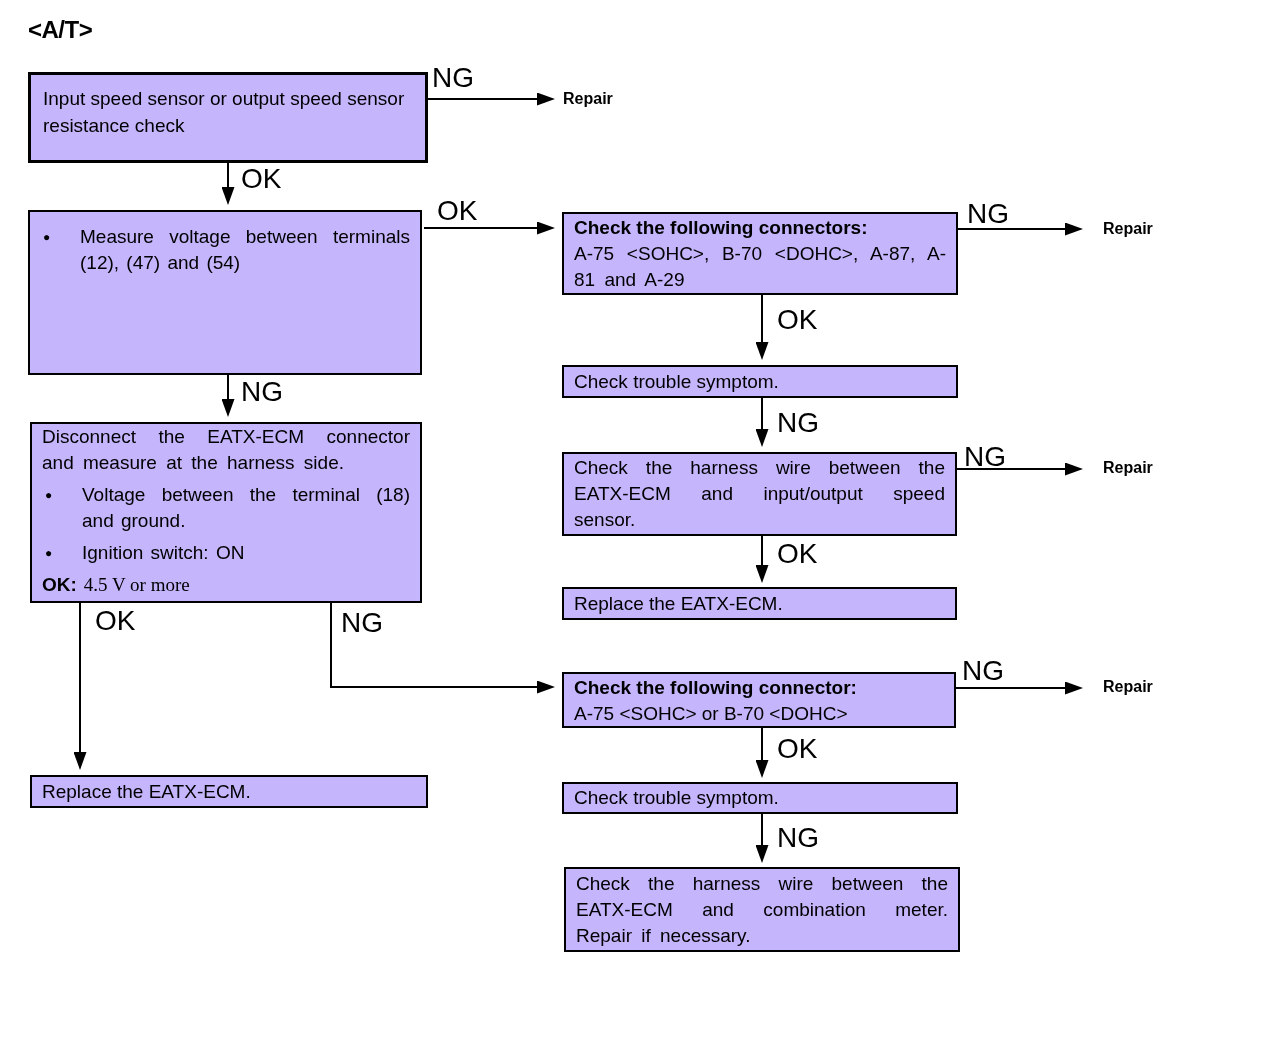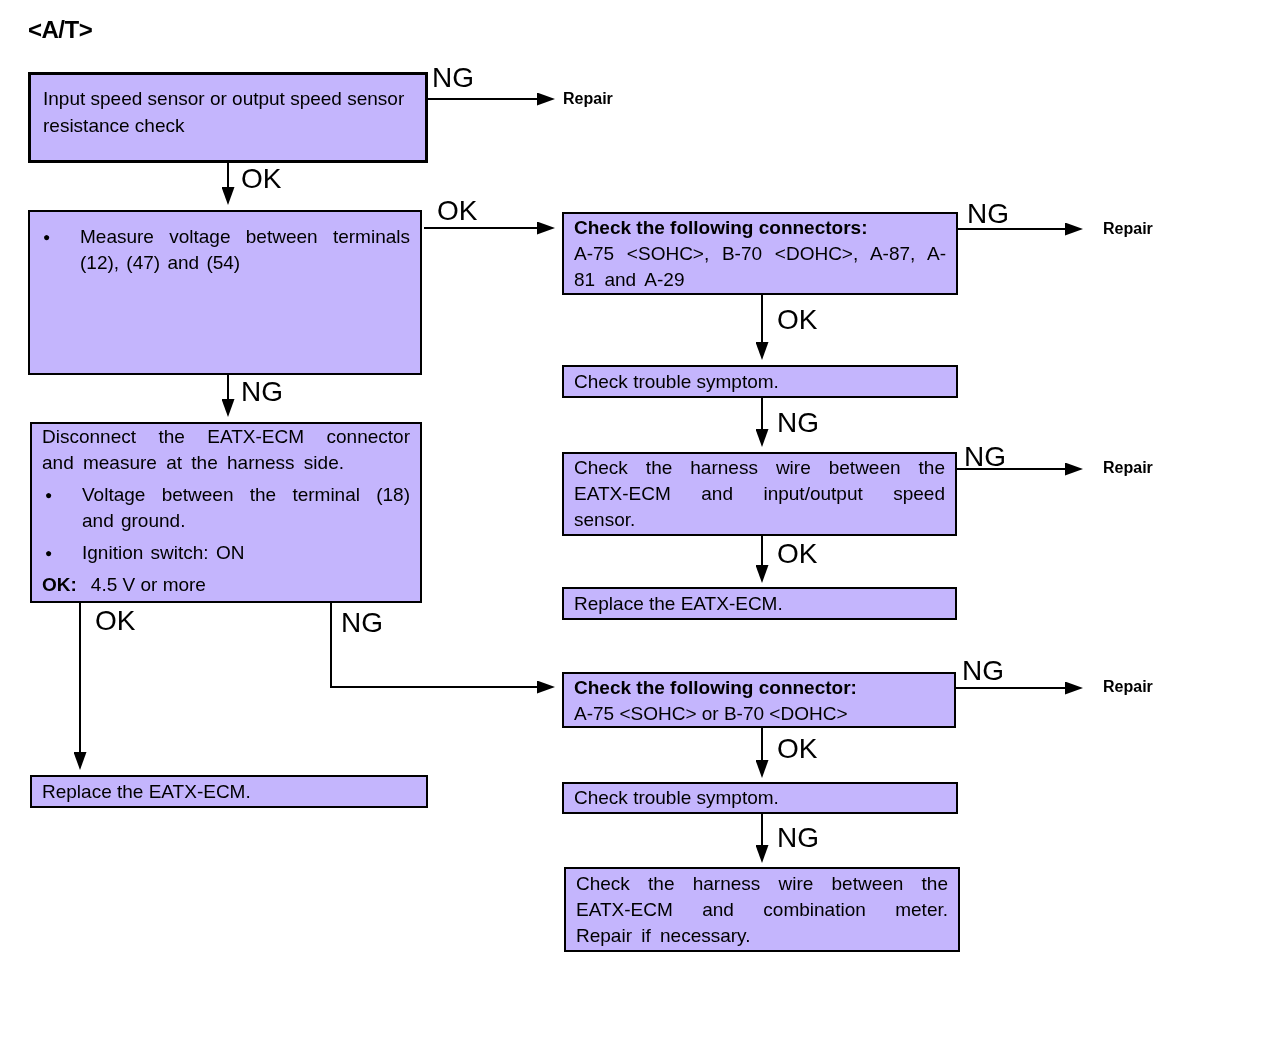--- a/index.html
+++ b/index.html
@@ -51,21 +51,21 @@
     font-size: 12px;
     padding-left: 3px;
   }
   .bullet .btxt {
     flex: 1;
     text-align: justify;
     word-spacing: 2px;
   }
   .ok-line { margin-top: 6px; }
   .ok-line .b { font-weight: bold; }
-  .ok-line .v { margin-left: 14px; }
+  .ok-line .v { margin-left: 7px; font-family: Liberation Serif, serif; }
   .bold { font-weight: bold; }
   .edge-label {
     position: absolute;
     font-size: 28px;
     line-height: 22px;
     text-align: center;
   }
   .terminal {
     position: absolute;
     font-size: 16px;

